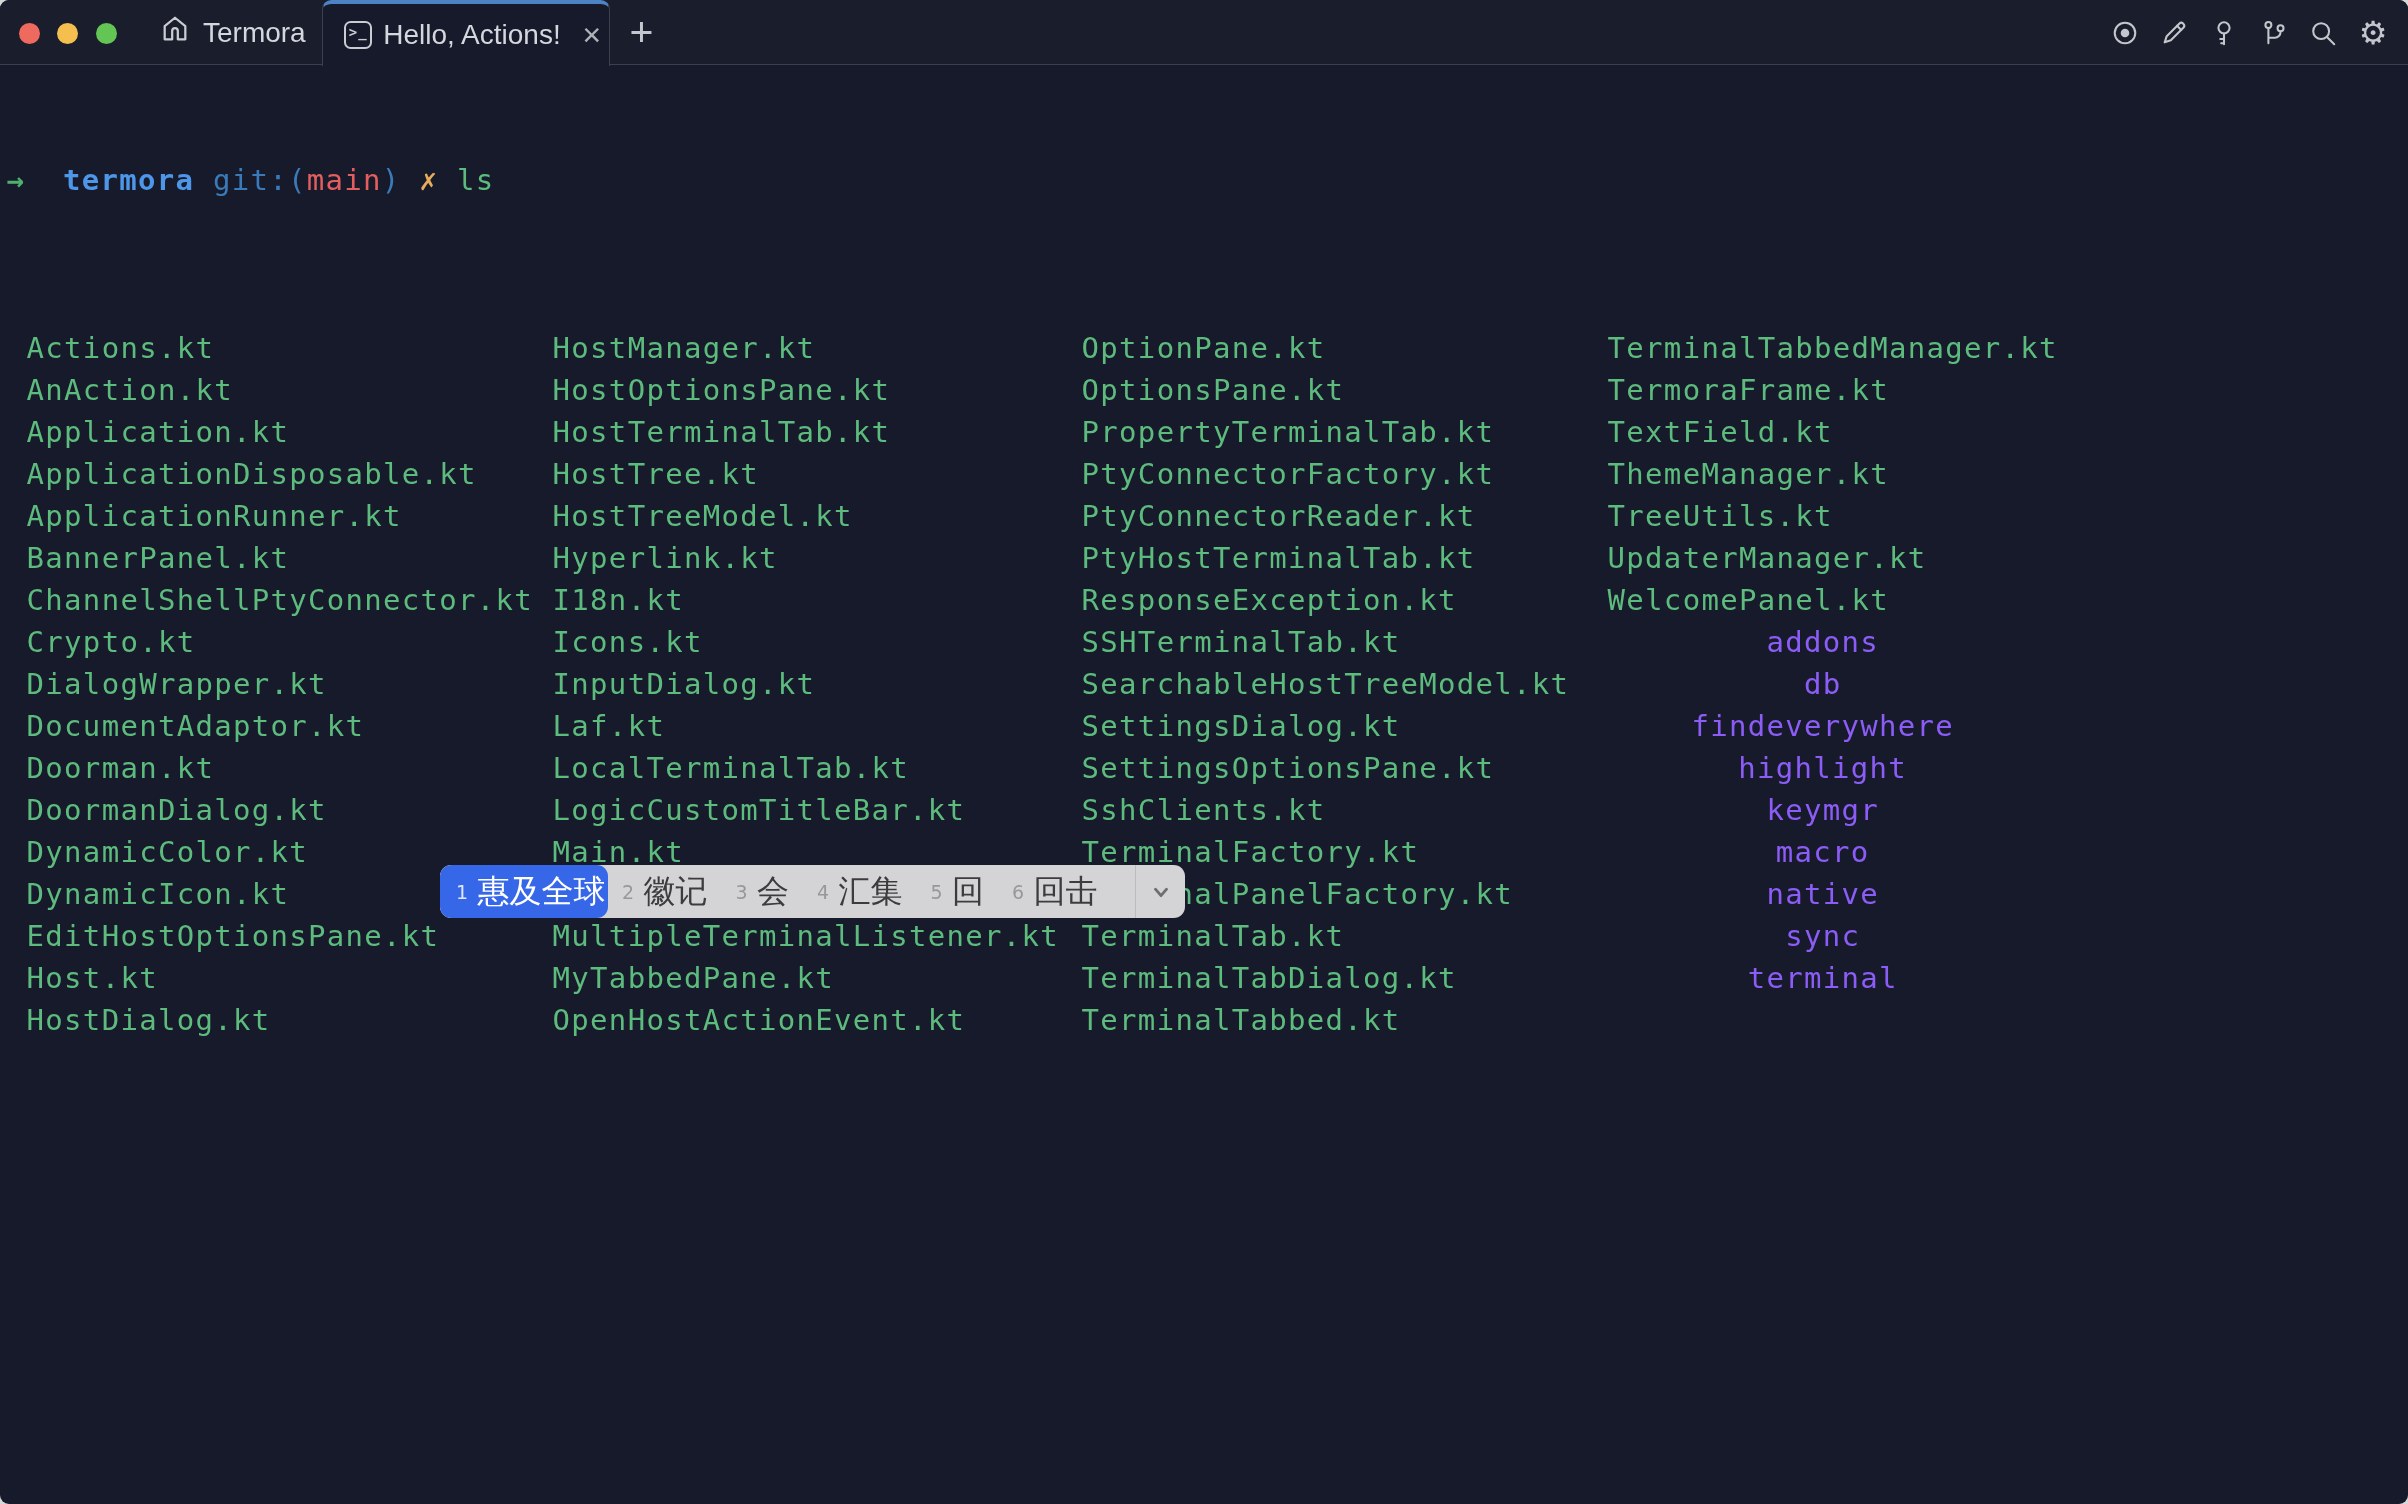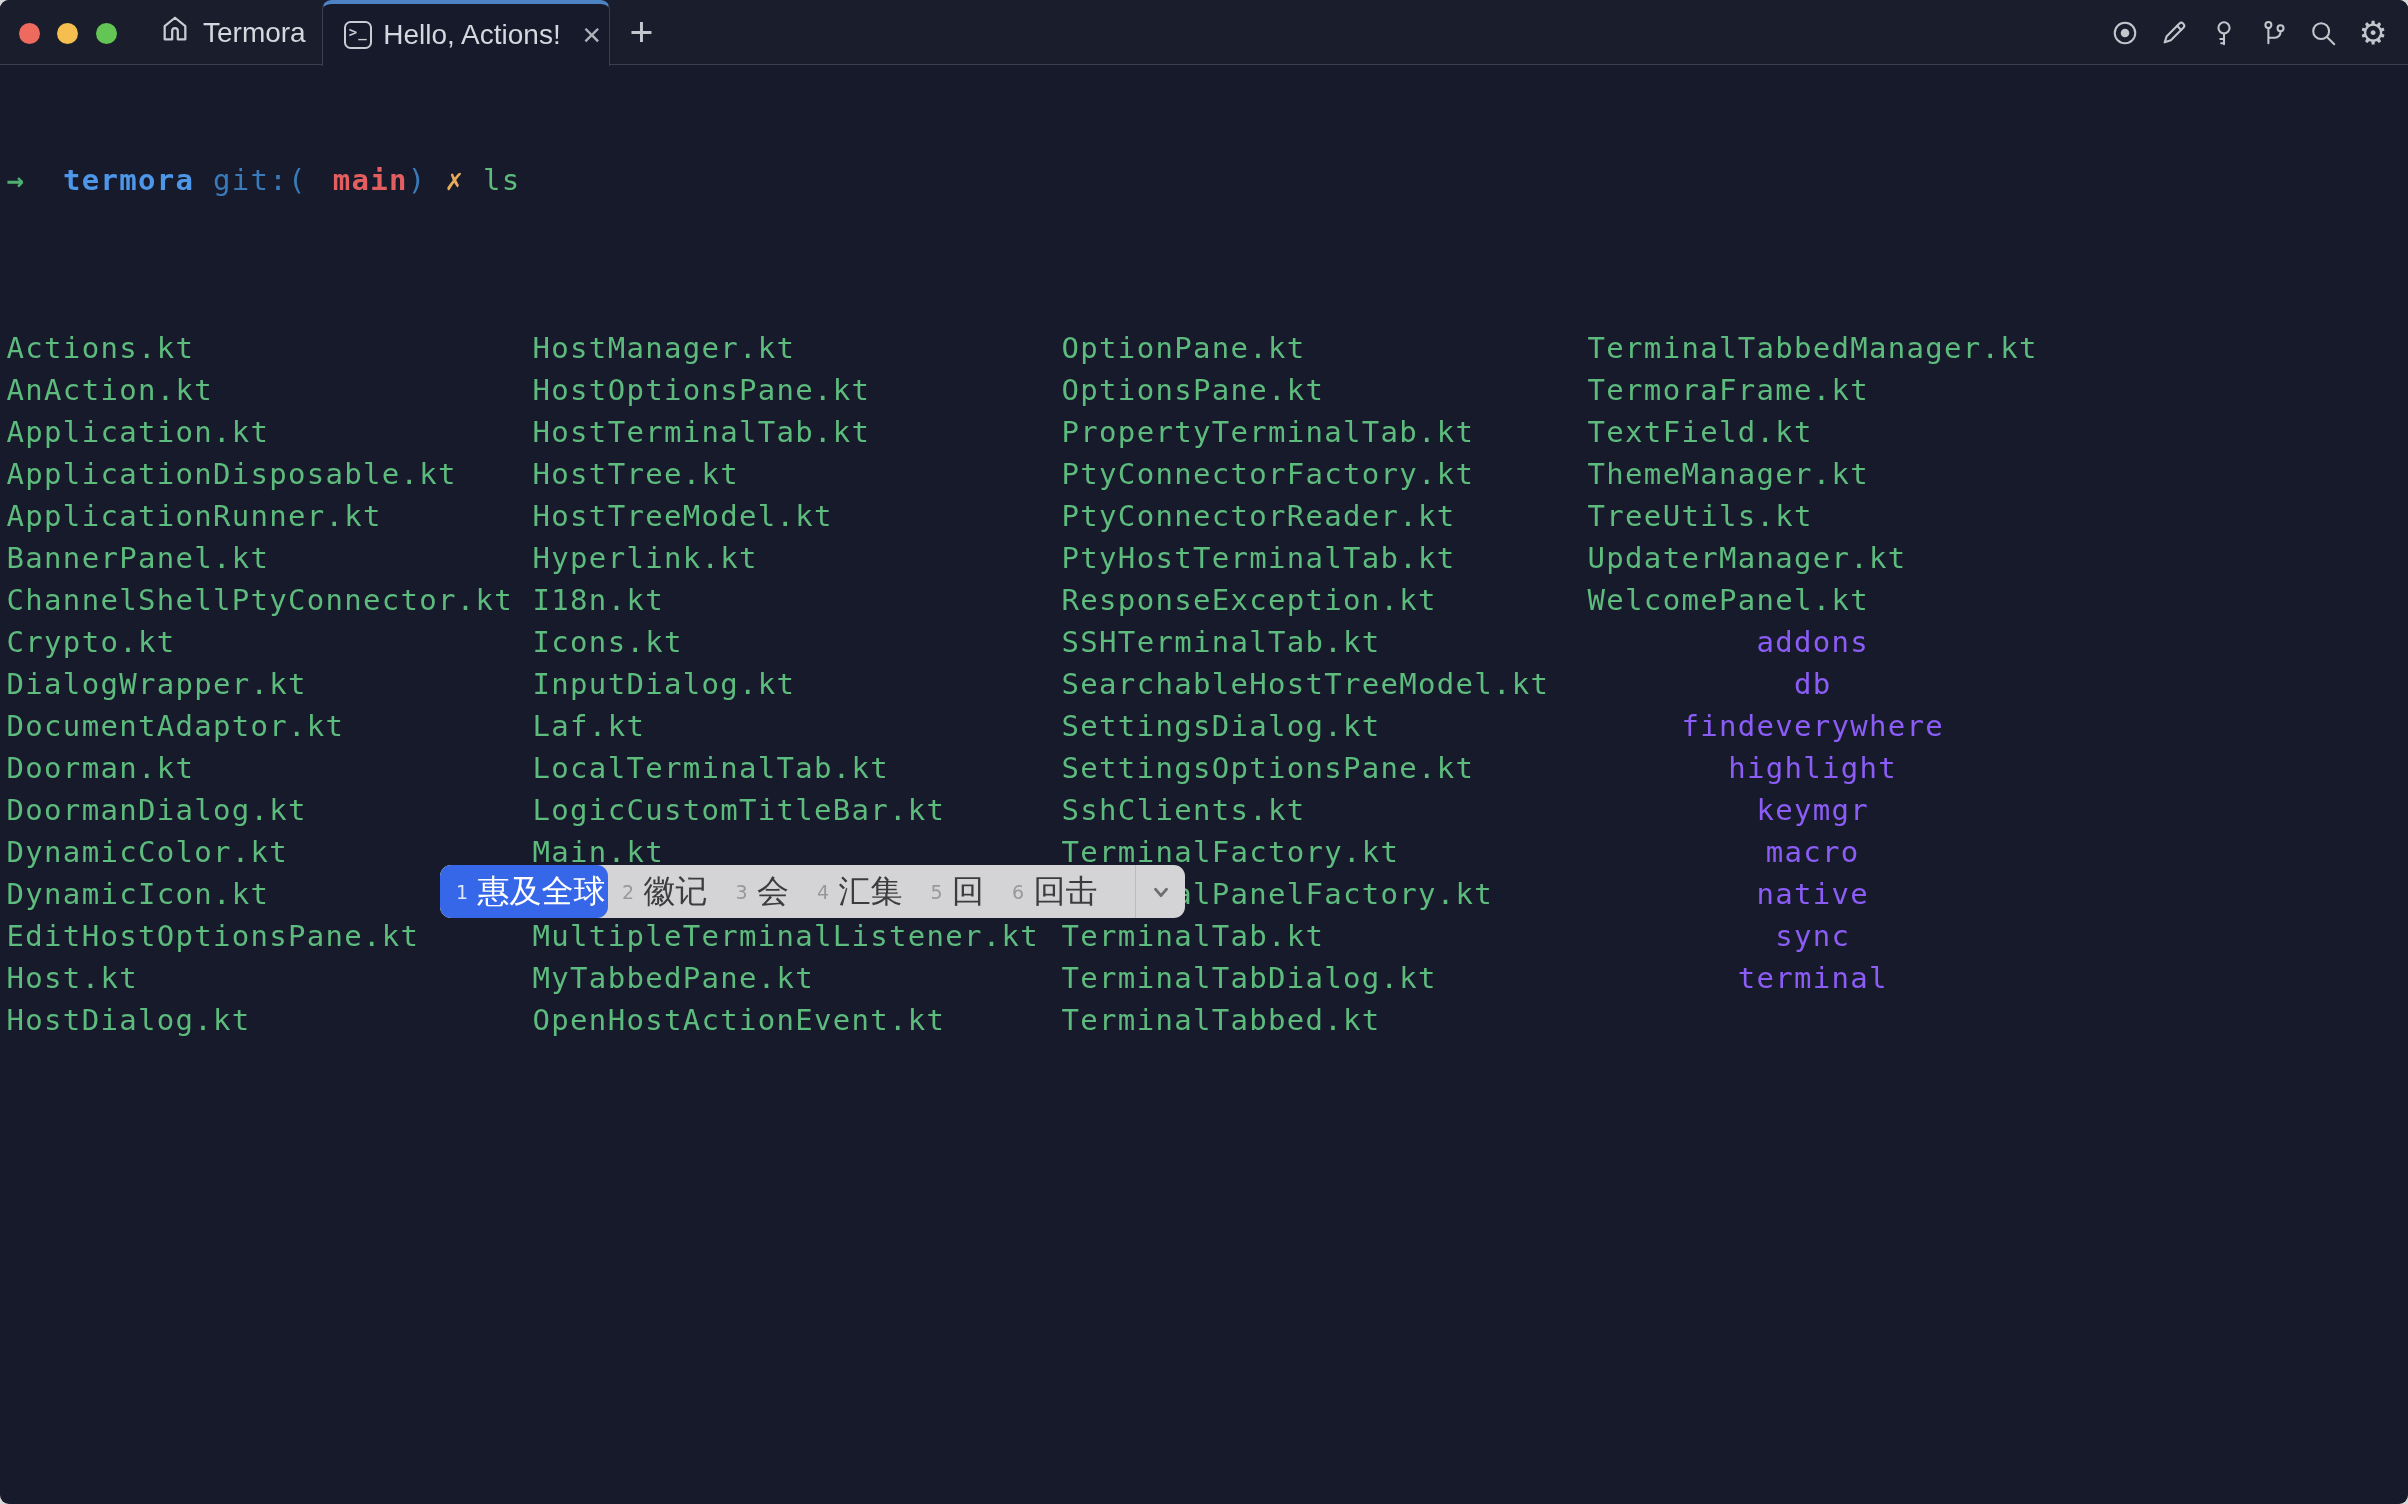--- a/index.html
+++ b/index.html
@@ -46,27 +46,27 @@
   
   #terminal {
     position:absolute; left:6.6px; top:75px; right:0;
     font-family:"DejaVu Sans Mono","DejaVu Sans",monospace;
     font-size:29px; line-height:42px; letter-spacing:1.3px; color:#5dbb7d; white-space:pre;
   }
   .b { font-weight:bold; }
   .arrow { color:#4faf6e; }
   .p-dir { color:#4e96e8; font-weight:bold; }
   .p-git { color:#3a7ab8; font-weight:normal; }
-  .p-branch { color:#e35f5f; font-weight:bold;margin-left:26px; }
+  .p-branch { color:#e35f5f; font-weight:normal; }
   .p-x { color:#e8ab5b; font-weight:bold; }
   .cmd { color:#5dbb7d; }
   #files { position:relative; height:715px; }
   .fcol { position:absolute; top:0; }
   .fcol div { height:42px; }
-  .file { color:#5dbb7d; }
+  .file { color:#5dbb7d;margin-left:20px; }
   .dir  { color:#8b5cf6; font-weight:normal;text-align:center; }
   #composition { border-bottom:2.8px solid #5dbb7d; padding-bottom:1.9px; }
   #cursor { display:inline-block; width:6.6px; height:34px; background:#5dbb7d; vertical-align:-6.6px; }
   
   #ime-bar {
     position:absolute; left:440px; top:865px; width:745px; height:53px;
     background:#d4d4d6; border-radius:11.3px; display:flex; align-items:stretch; overflow:hidden;
     font-family:"DejaVu Sans","Liberation Sans",sans-serif;
   }
   .cand { display:flex; align-items:center; gap:9.4px; padding:0 14px; }

